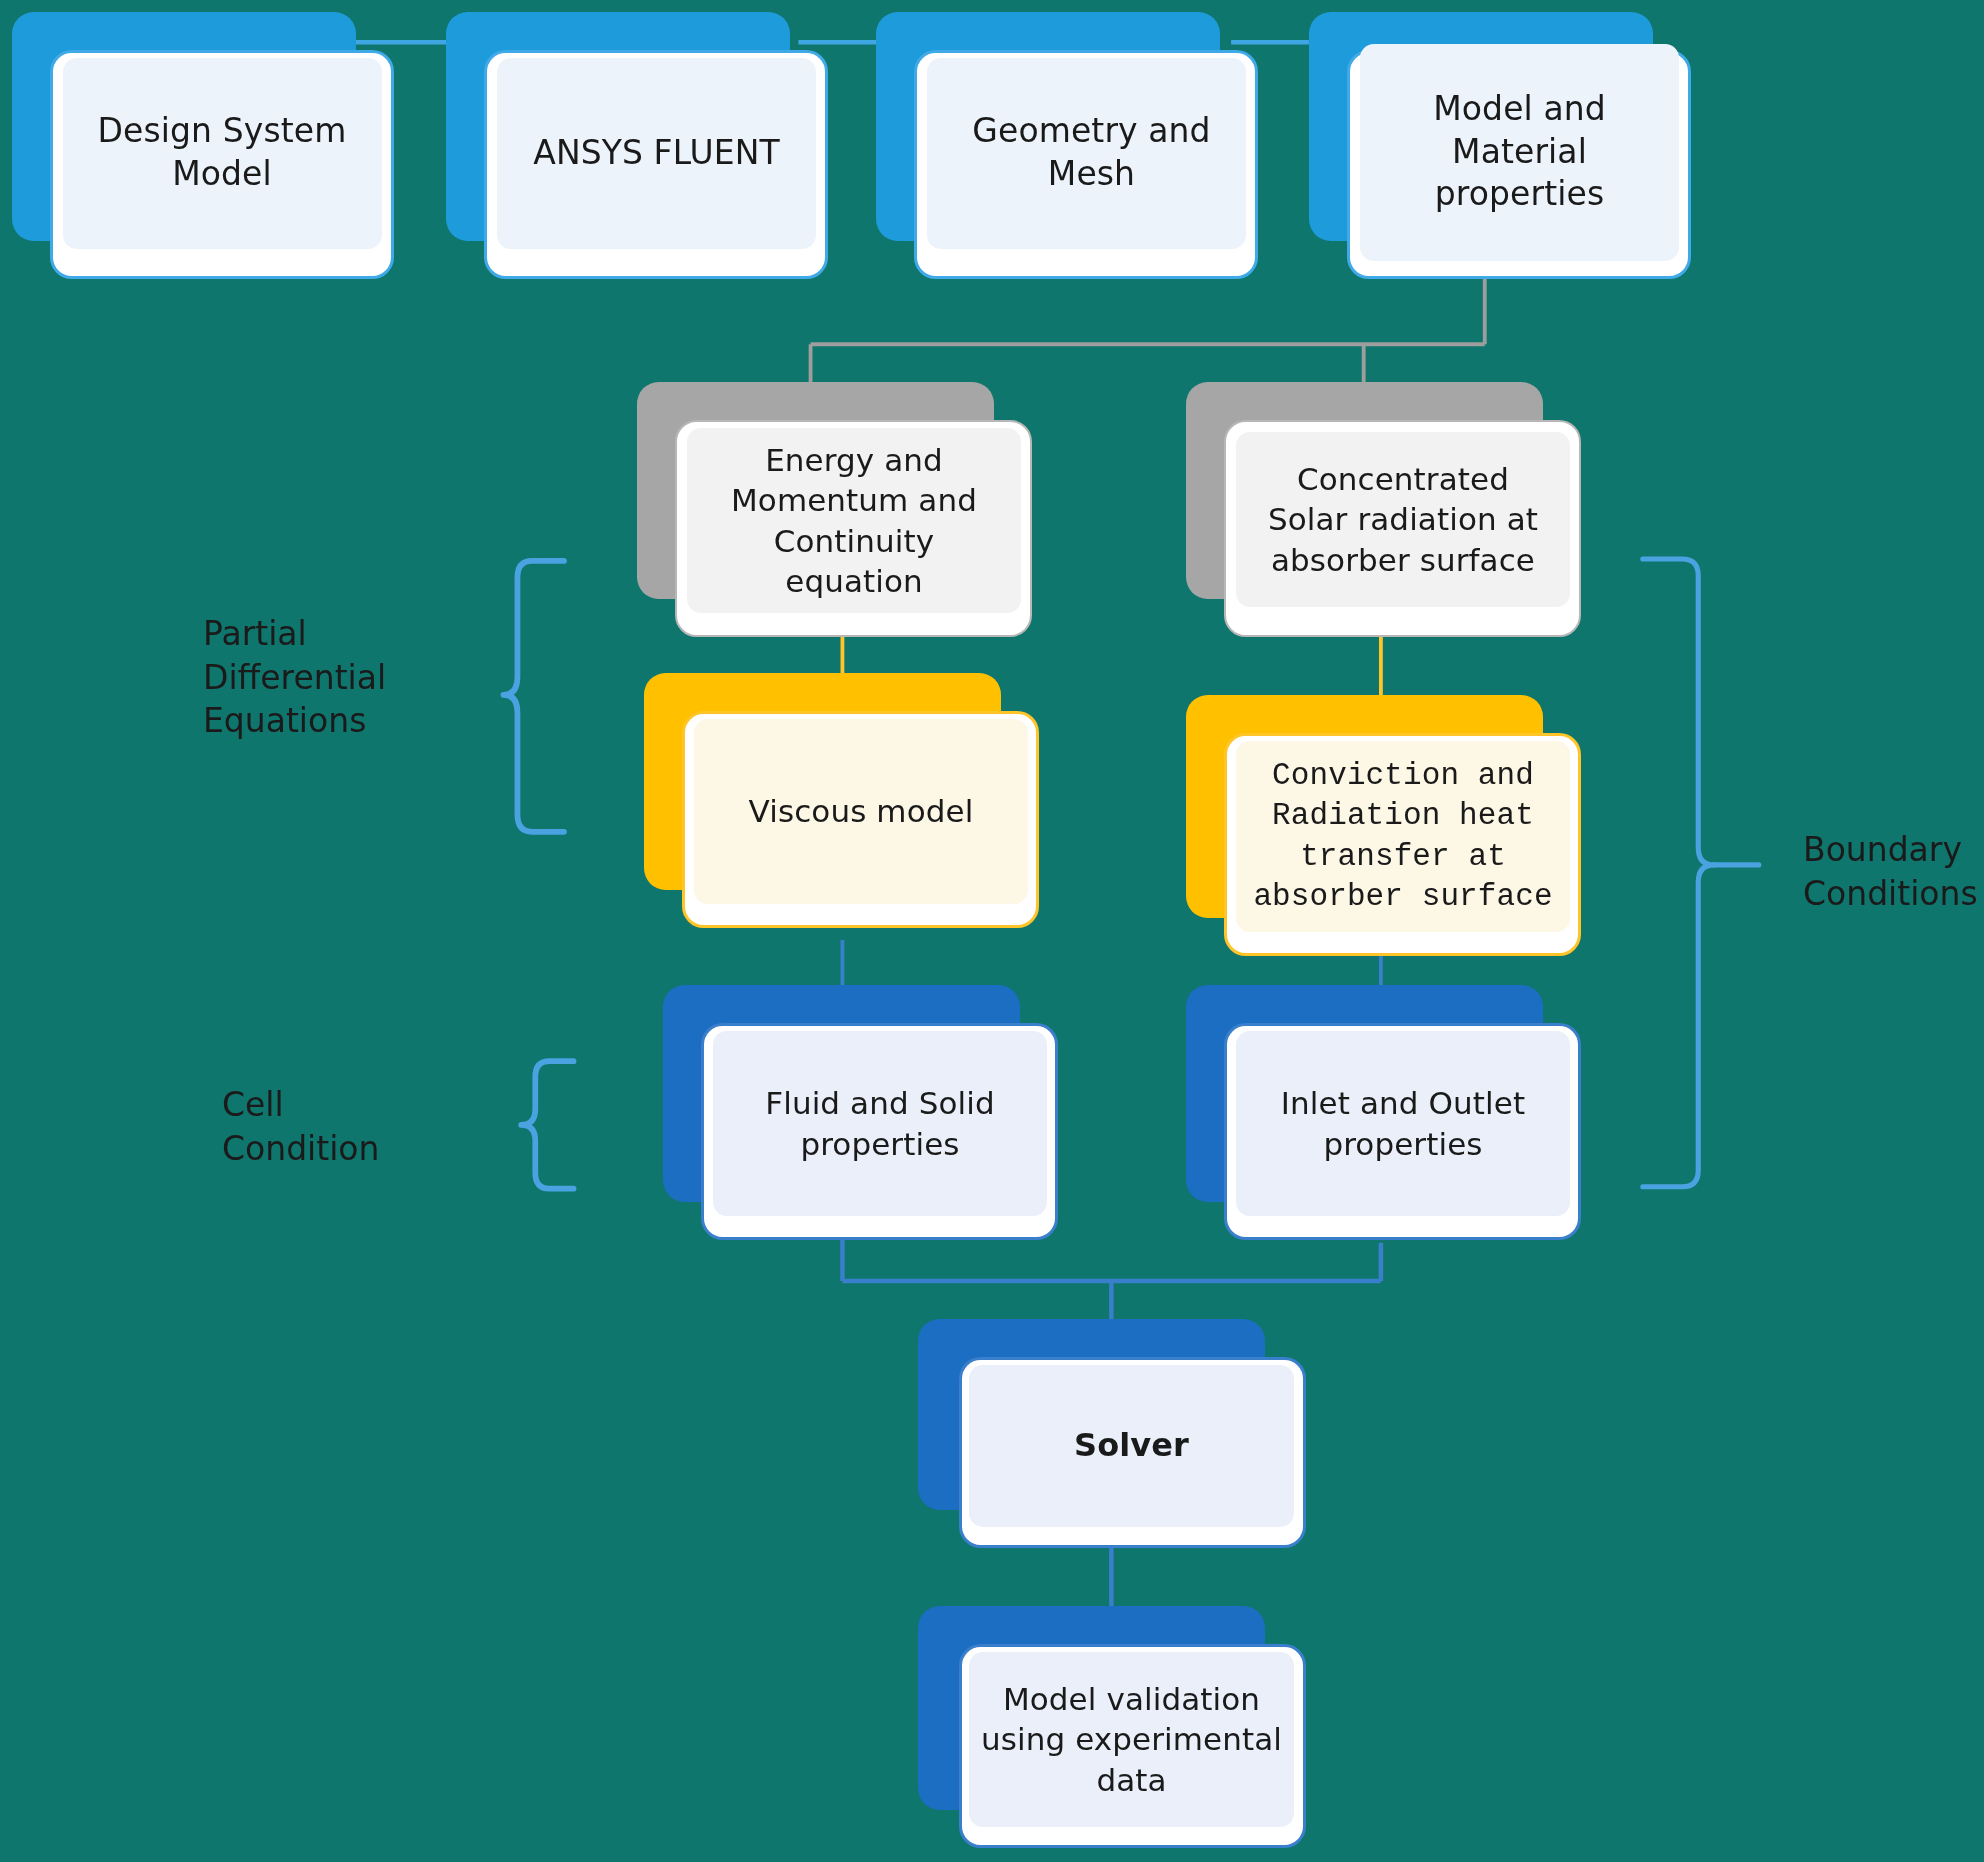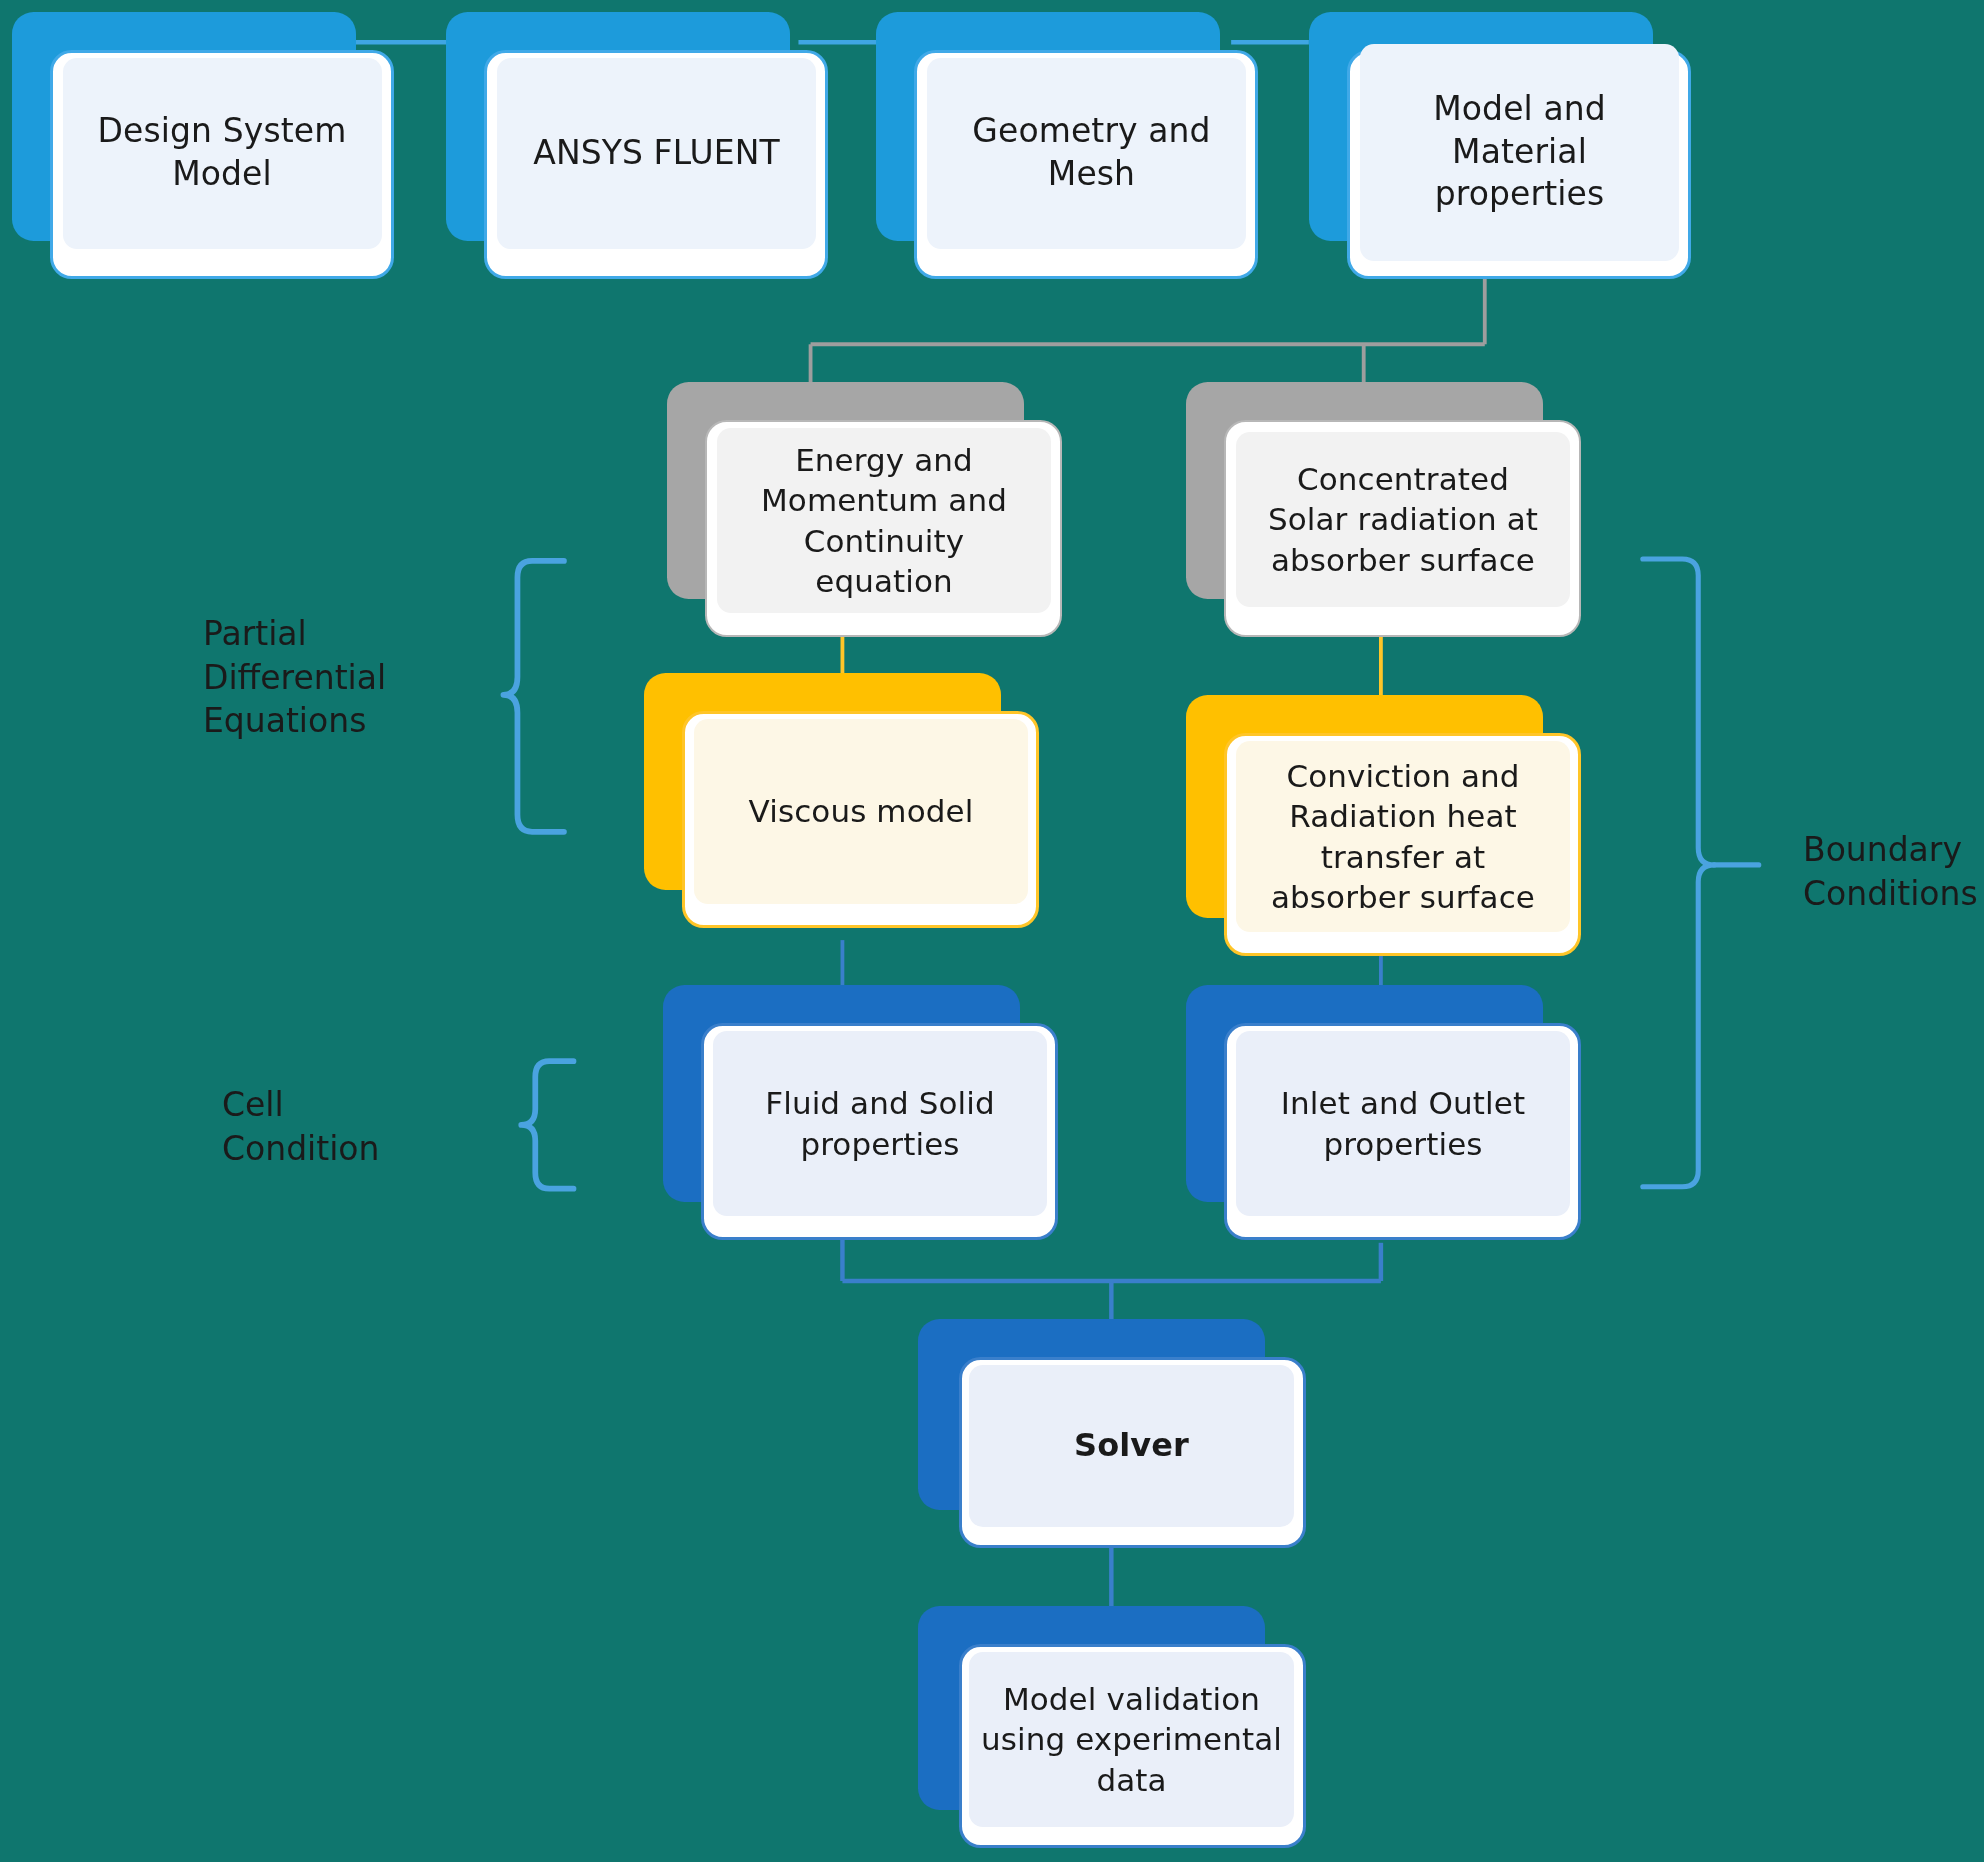--- a/index.html
+++ b/index.html
@@ -151,21 +151,21 @@
   <div class="card v-lightblue" style="left:1309px;top:11.5px;  width:382px; height:268px;">
     <div class="back" style="width:344px;height:229px;"></div>
     <div class="front" style="left:38px;top:38px;width:344px;height:229px;"></div>
     <div class="inner" style="left:51px;top:32px;width:319px;height:217px;">
       <span class="label" style="font-size: 33px; white-space: pre-line;">Model and
 Material
 properties</span>
     </div>
   </div>
 
-  <div class="card v-gray" style="left:637px;top:382px;width:395px;height:255px;margin-left:30px;">
+  <div class="card v-gray" style="left:637px;top:382px;width:395px;height:255px;">
     <div class="back" style="width:357px;height:217px;"></div>
     <div class="front" style="left:38px;top:38px;width:357px;height:217px;"></div>
     <div class="inner" style="left:50px;top:46px;width:334px;height:185px;">
       <span class="label" style="font-size: 31px; white-space: pre-line;">Energy and
 Momentum and
 Continuity
 equation</span>
     </div>
   </div>
 
@@ -184,21 +184,21 @@
     <div class="front" style="left:38px;top:38px;width:357px;height:217px;"></div>
     <div class="inner" style="left:50px;top:46px;width:334px;height:185px;">
       <span class="label" style="font-size: 31px; white-space: pre-line;">Viscous model</span>
     </div>
   </div>
 
   <div class="card v-gold" style="left:1186px;top:695px;width:395px;height:268px;">
     <div class="back" style="width:357px;height:223px;"></div>
     <div class="front" style="left:38px;top:38px;width:357px;height:223px;"></div>
     <div class="inner" style="left:50px;top:46px;width:334px;height:191px;">
-      <span class="label" style="font-size: 31px; white-space: pre-line;">Conviction and
+      <span class="label" style="font-size: 31px; white-space: pre-line; font-family: Liberation Mono, monospace;">Conviction and
 Radiation heat
 transfer at
 absorber surface</span>
     </div>
   </div>
 
   <div class="card v-blue" style="left:663px;top:985px;width:395px;height:255px;">
     <div class="back" style="width:357px;height:217px;"></div>
     <div class="front" style="left:38px;top:38px;width:357px;height:217px;"></div>
     <div class="inner" style="left:50px;top:46px;width:334px;height:185px;">

